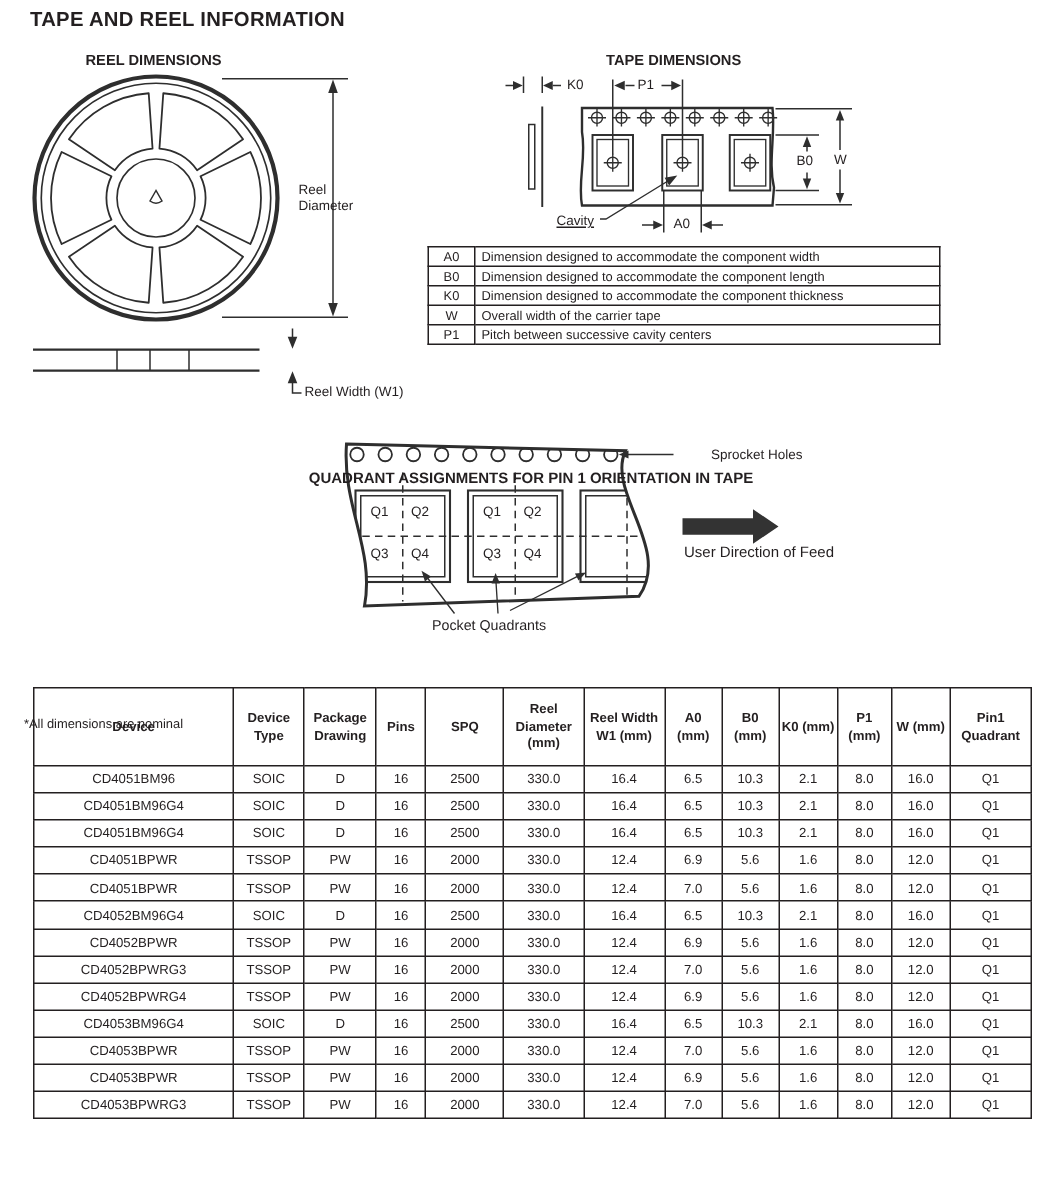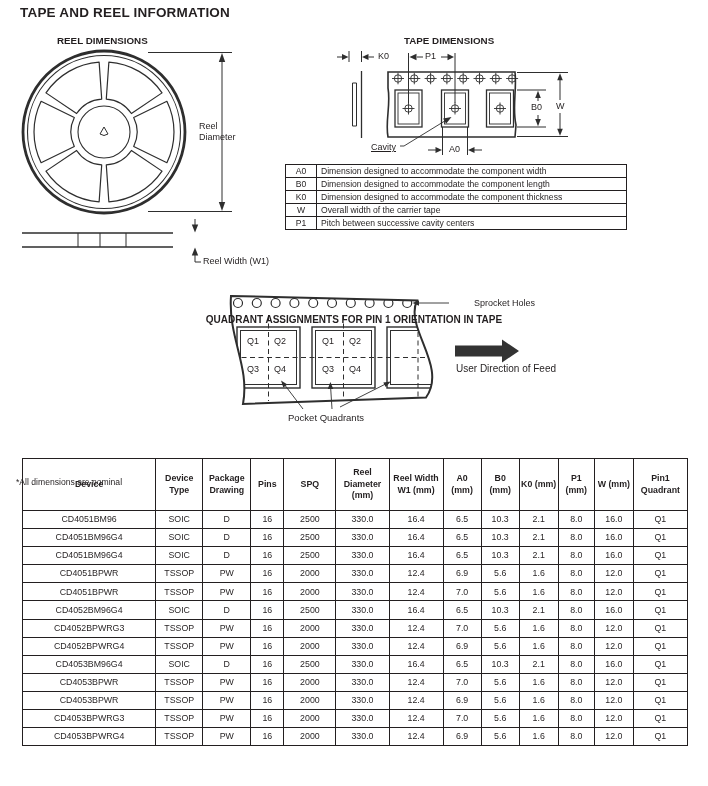--- a/index.html
+++ b/index.html
@@ -361,20 +361,35 @@
         <td>330.0</td>
         <td>16.4</td>
         <td>6.5</td>
         <td>10.3</td>
         <td>2.1</td>
         <td>8.0</td>
         <td>16.0</td>
         <td>Q1</td>
       </tr>
       <tr>
+        <td>CD4052BPWR</td>
+        <td>TSSOP</td>
+        <td>PW</td>
+        <td>16</td>
+        <td>2000</td>
+        <td>330.0</td>
+        <td>12.4</td>
+        <td>6.9</td>
+        <td>5.6</td>
+        <td>1.6</td>
+        <td>8.0</td>
+        <td>12.0</td>
+        <td>Q1</td>
+      </tr>
+      <tr>
         <td>CD4052BPWRG3</td>
         <td>TSSOP</td>
         <td>PW</td>
         <td>16</td>
         <td>2000</td>
         <td>330.0</td>
         <td>12.4</td>
         <td>7.0</td>
         <td>5.6</td>
         <td>1.6</td>
@@ -450,29 +465,14 @@
         <td>2000</td>
         <td>330.0</td>
         <td>12.4</td>
         <td>7.0</td>
         <td>5.6</td>
         <td>1.6</td>
         <td>8.0</td>
         <td>12.0</td>
         <td>Q1</td>
       </tr>
-      <tr>
-        <td>CD4053BPWRG4</td>
-        <td>TSSOP</td>
-        <td>PW</td>
-        <td>16</td>
-        <td>2000</td>
-        <td>330.0</td>
-        <td>12.4</td>
-        <td>6.9</td>
-        <td>5.6</td>
-        <td>1.6</td>
-        <td>8.0</td>
-        <td>12.0</td>
-        <td>Q1</td>
-      </tr>
     </tbody>
 </table>
 
 </body></html>

